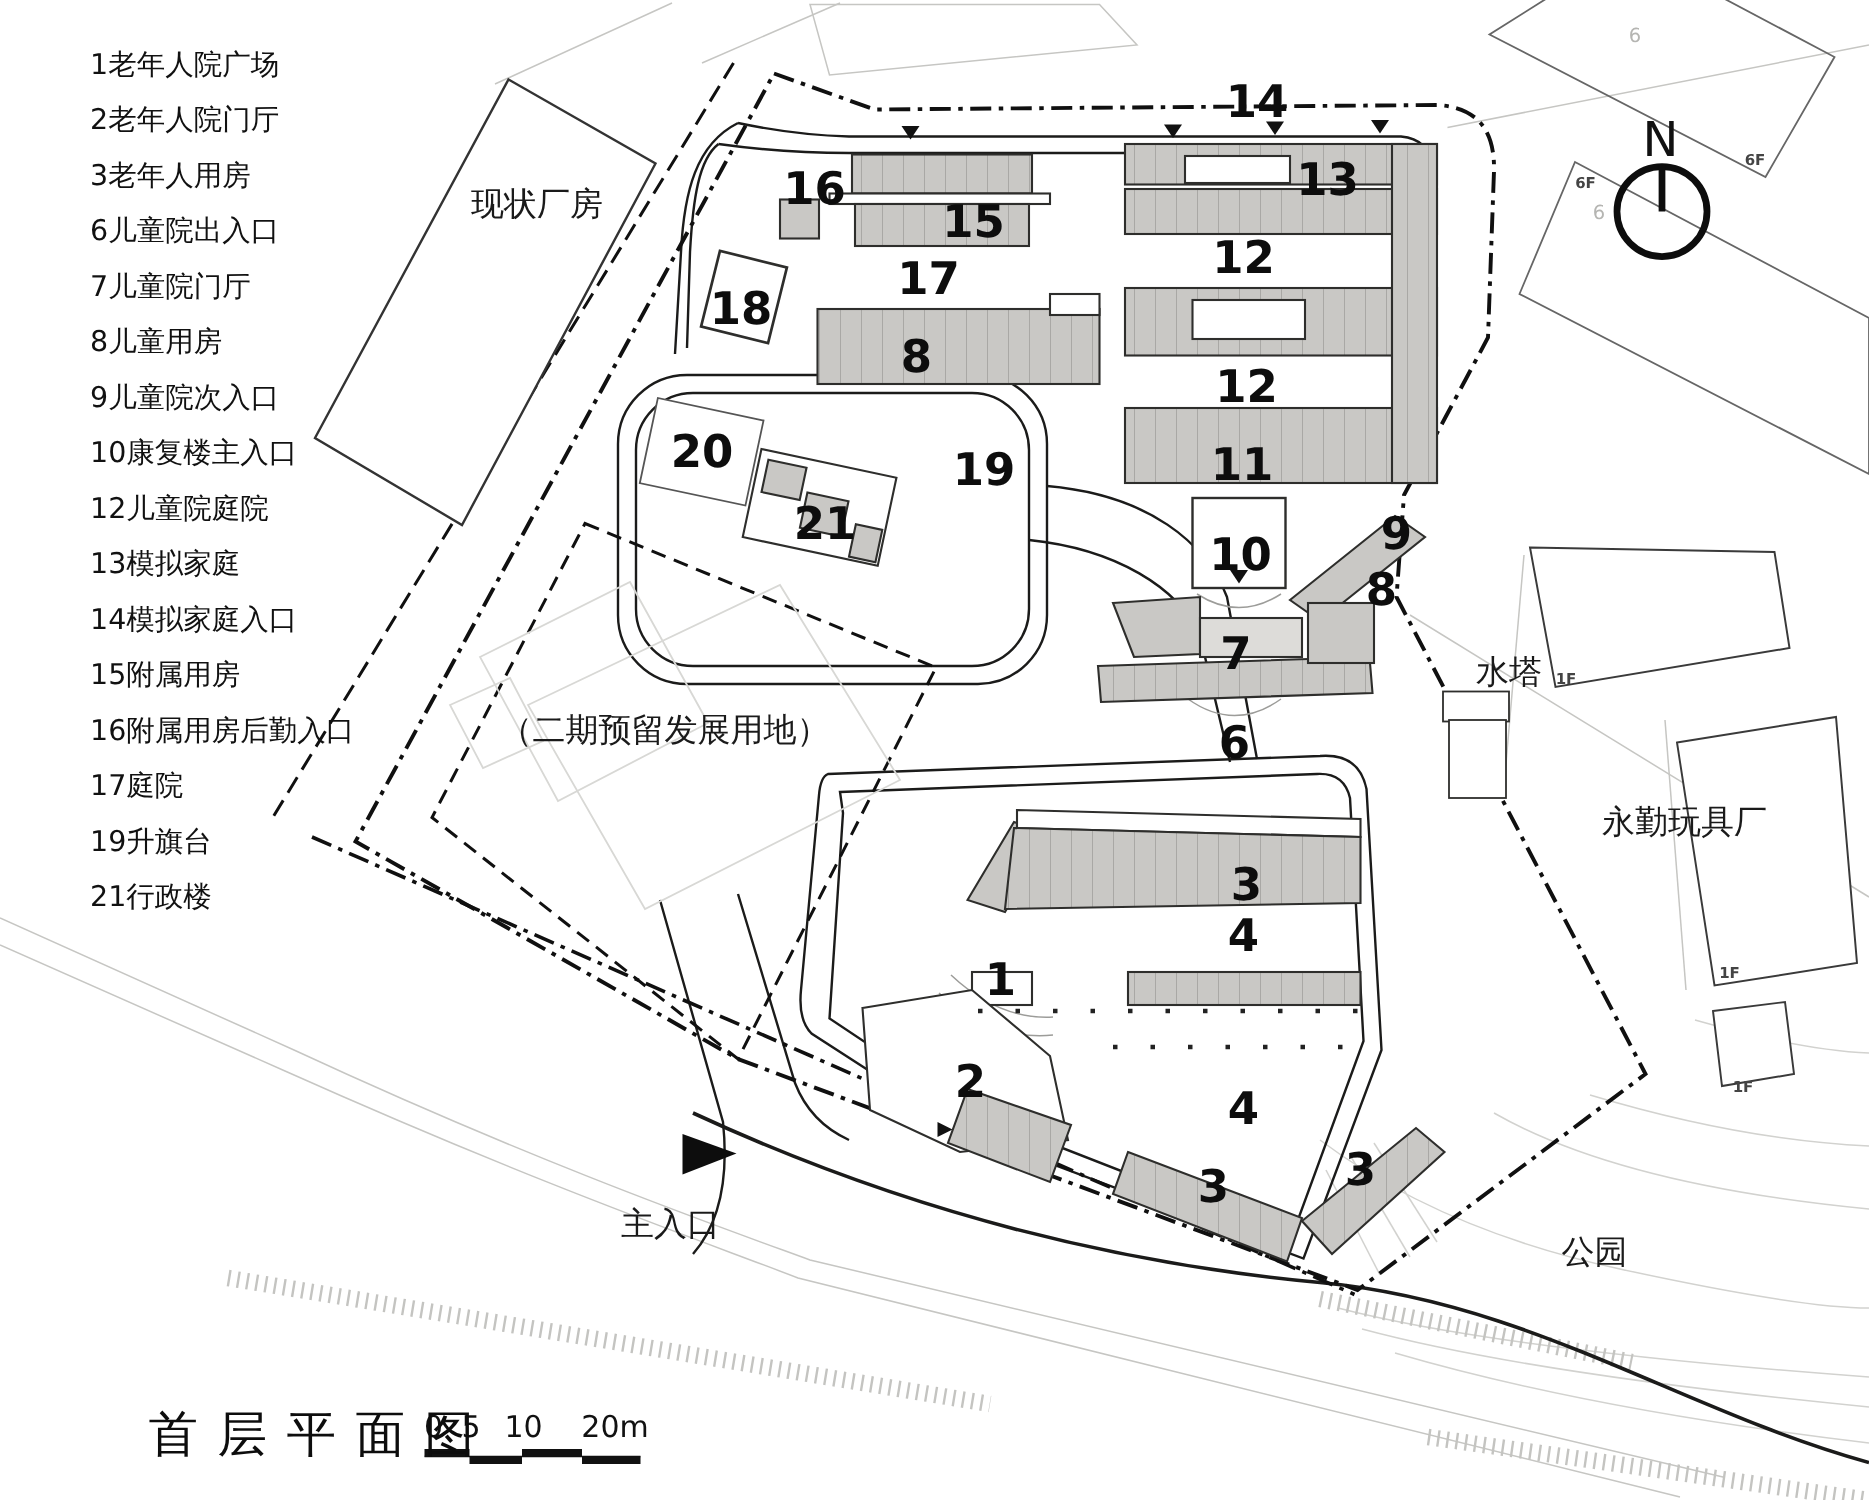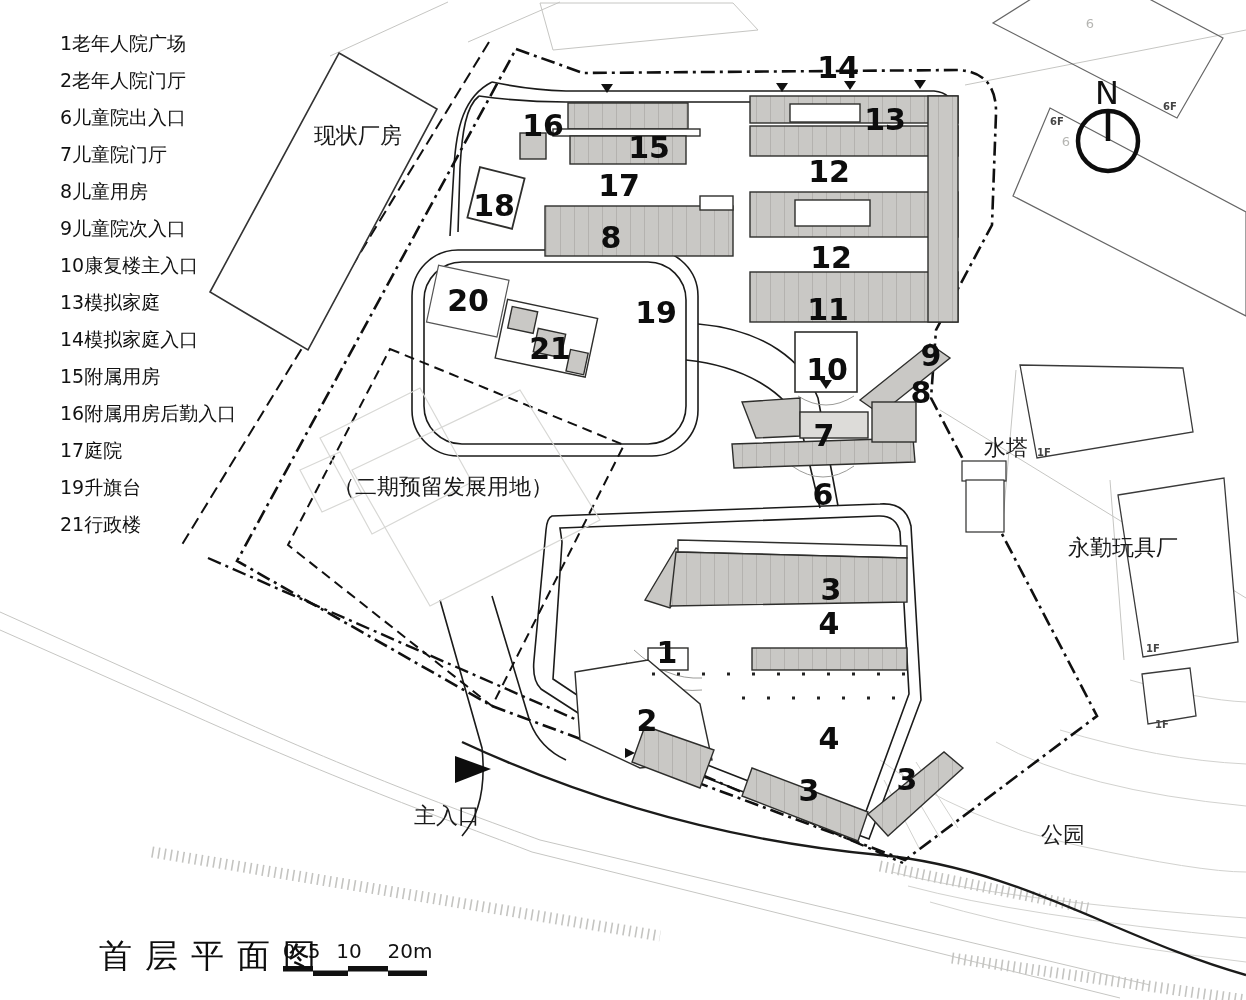--- a/index.html
+++ b/index.html
@@ -228,25 +228,27 @@
         <text x="1162" y="728" class="lblsm">1F</text>
         <text x="1090" y="28" class="lblfaint">6</text>
         <text x="1066" y="146" class="lblfaint">6</text>
         <text x="1107" y="104" class="lbln">N</text>
       </g>
 </svg>
 
 <div id="legend">
       <div class="legend-item">1老年人院广场</div>
       <div class="legend-item">2老年人院门厅</div>
+      <div class="legend-item">3老年人用房</div>
       <div class="legend-item">6儿童院出入口</div>
       <div class="legend-item">7儿童院门厅</div>
       <div class="legend-item">8儿童用房</div>
       <div class="legend-item">9儿童院次入口</div>
       <div class="legend-item">10康复楼主入口</div>
+      <div class="legend-item">12儿童院庭院</div>
       <div class="legend-item">13模拟家庭</div>
       <div class="legend-item">14模拟家庭入口</div>
       <div class="legend-item">15附属用房</div>
       <div class="legend-item">16附属用房后勤入口</div>
       <div class="legend-item">17庭院</div>
       <div class="legend-item">19升旗台</div>
       <div class="legend-item">21行政楼</div>
     </div>
 <div id="title">首层平面图</div>
 

